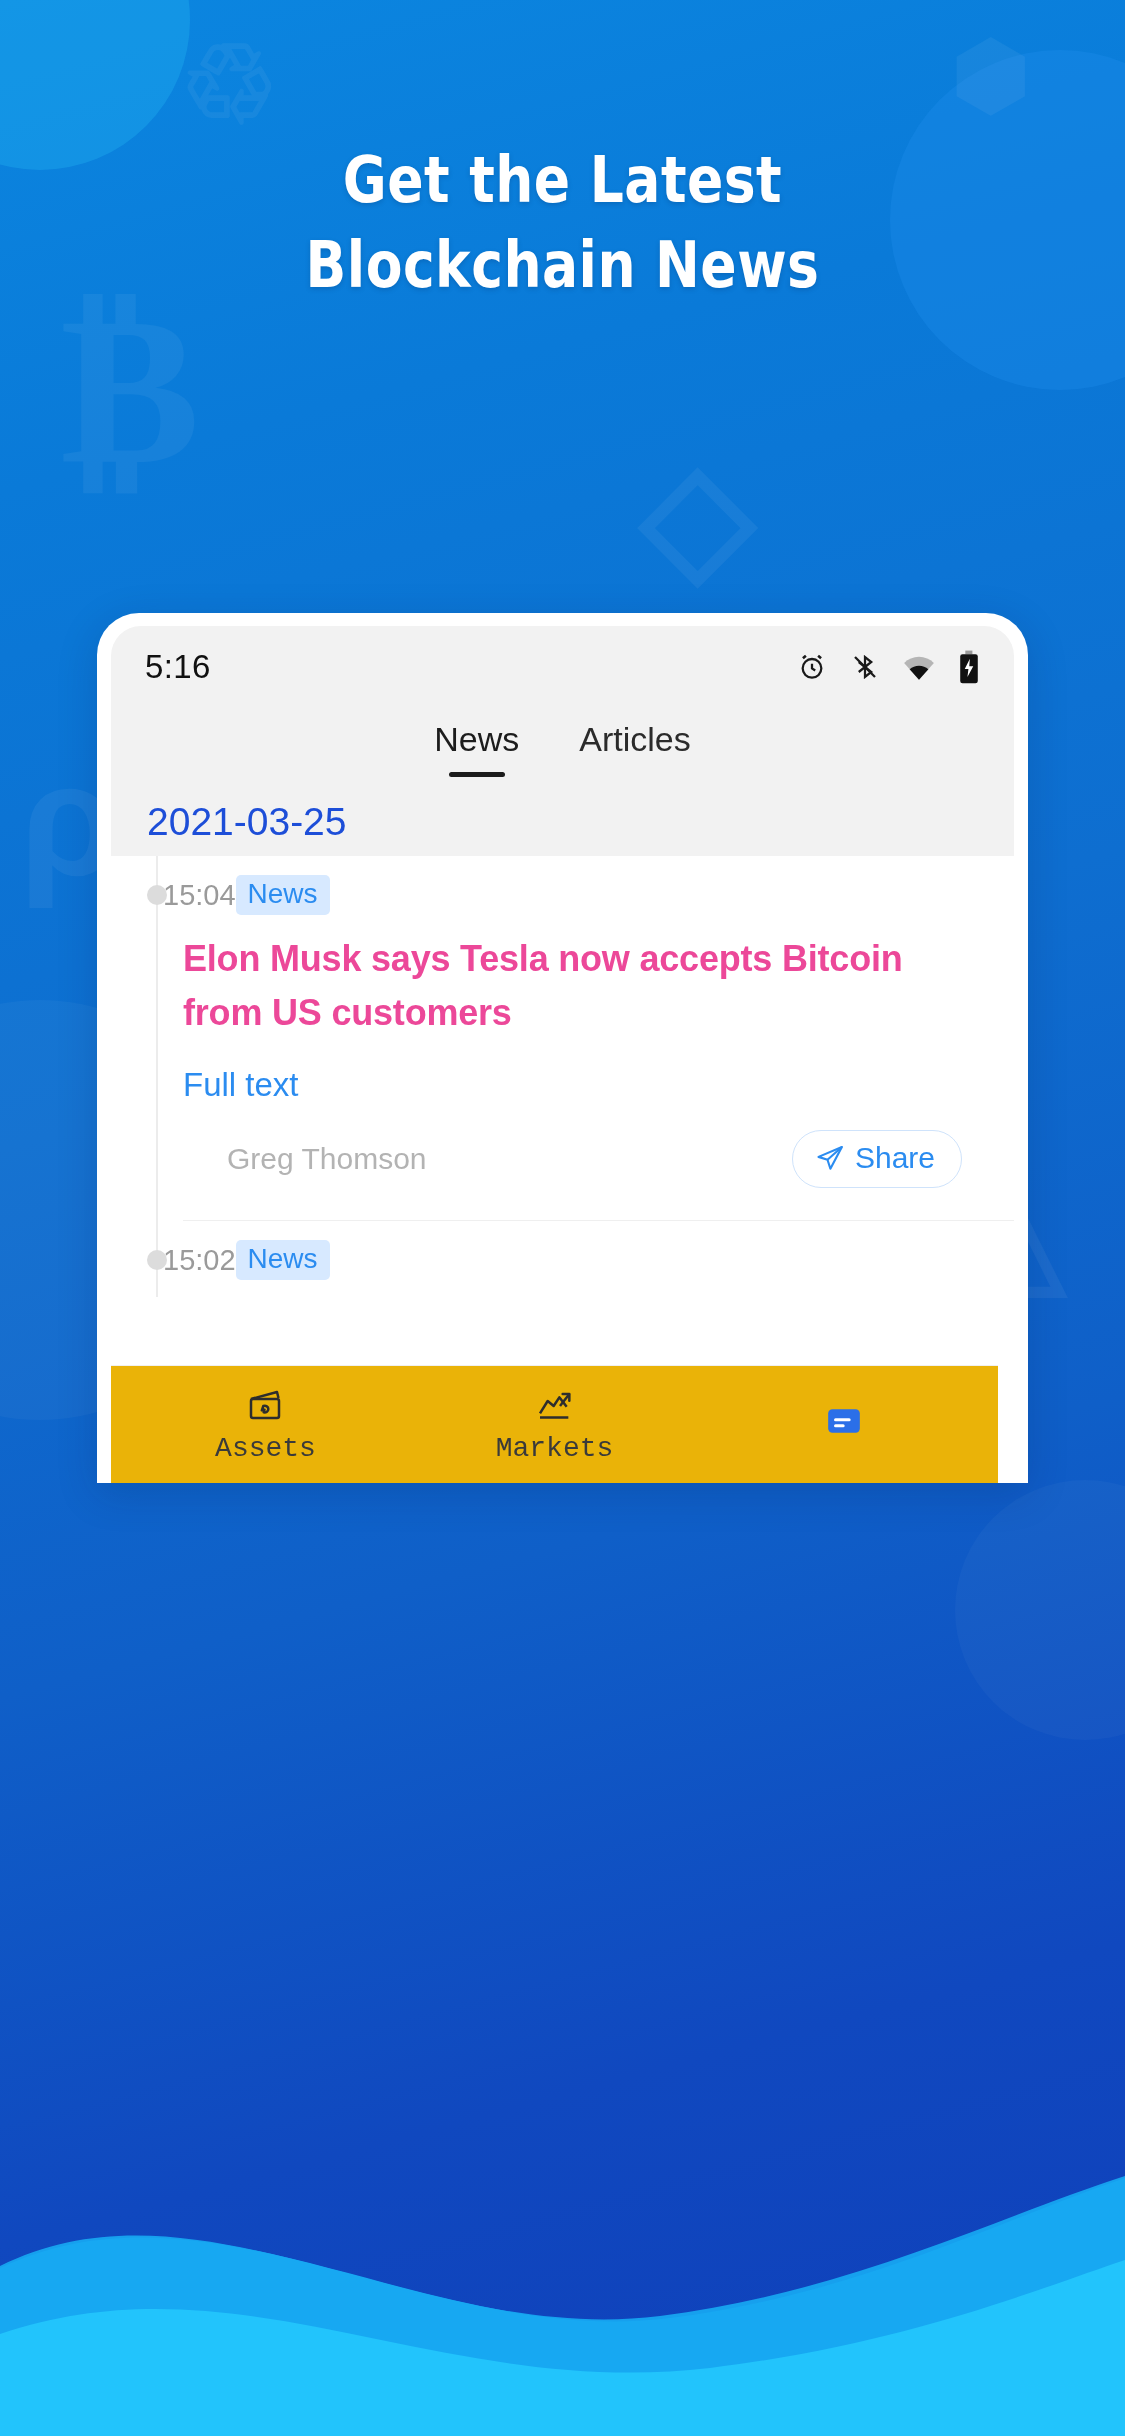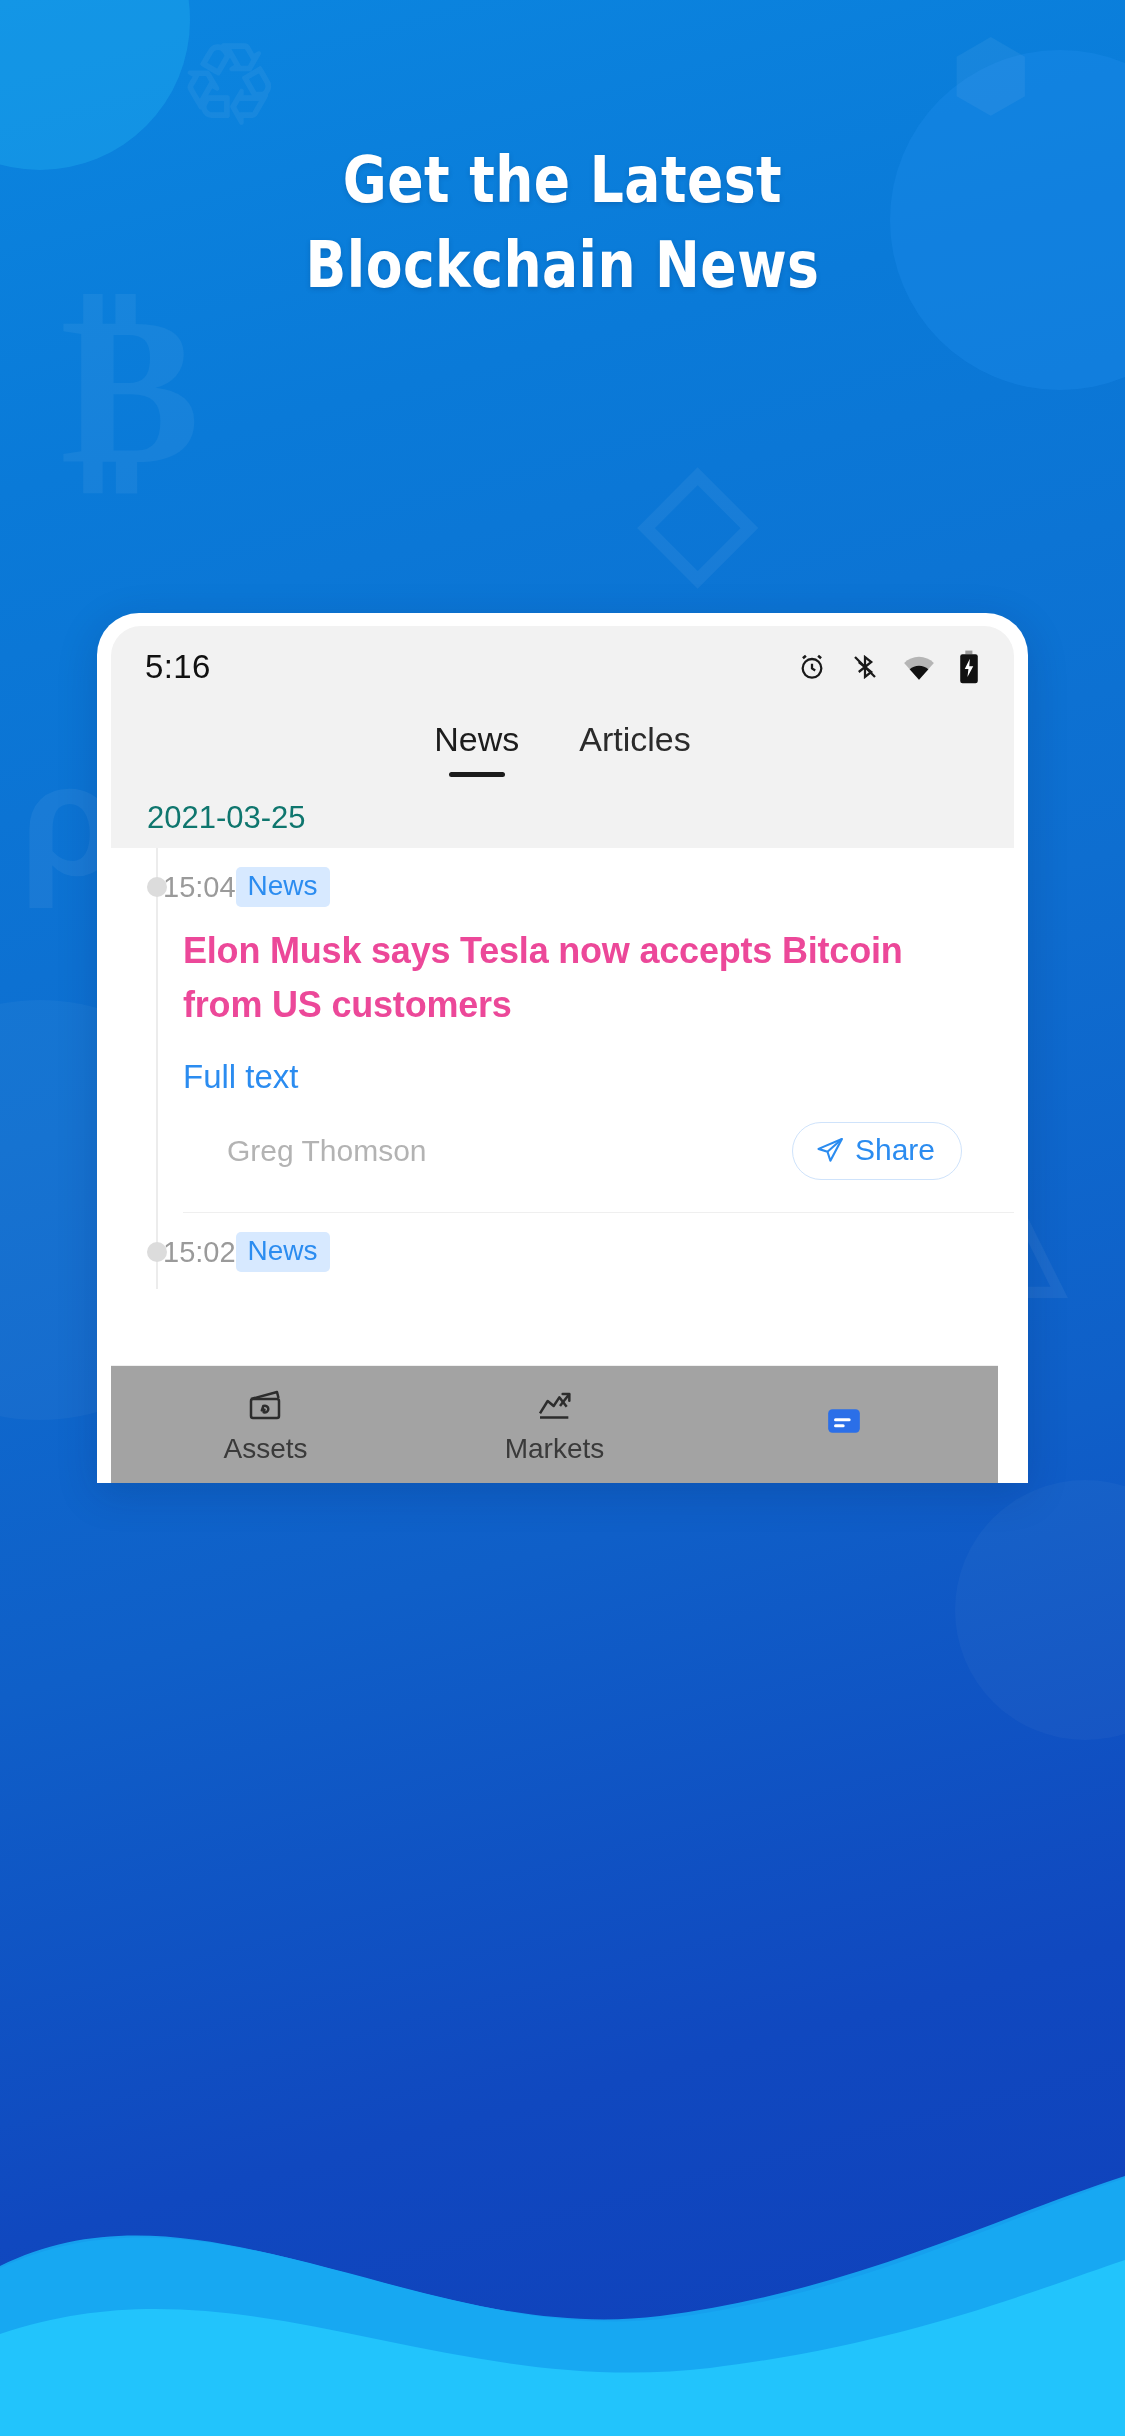--- a/index.html
+++ b/index.html
@@ -76,21 +76,21 @@
   }
   .tab{position:relative;padding:4px 6px 0;text-align:center;}
   .tab-label{font-size:34px;color:#2b2b2b;line-height:46px;}
   .tab.active .tab-label{color:#1c1c1c;}
   .tab-underline{
     width:56px;height:5px;background:#1c1c1c;border-radius:3px;margin:10px auto 0;
   }
 
   
   .date-row{
-    background:#f2f2f2;padding:0 0 12px 36px;font-size:31px;color:#0f766e;
+    background:#f2f2f2;padding:0 0 12px 36px;font-size:39px;color:#1d4ed8;
   }
 
   
   .feed{background:#fff;position:relative;}
   .timeline{
     position:absolute;left:45px;top:0;bottom:0;width:2px;background:#ececec;
   }
   .item{position:relative;padding:16px 0 0 0;}
   .item-head{display:flex;align-items:center;padding-left:42px;height:46px;}
   .dot{
@@ -122,23 +122,23 @@
     display:inline-flex;align-items:center;gap:10px;
     border:1.5px solid #cfe3fb;border-radius:34px;
     padding:10px 26px 12px 22px;color:#2b8cf0;font-size:30px;background:#fff;
   }
   .share-btn svg{display:block;}
   .divider{height:1px;background:#efefef;margin:32px 0 0 72px;}
 
   
   .navbar{
     position:absolute;left:0;right:16px;bottom:0;height:118px;
-    background:#a3a3a3;border-top:1px solid #f0f0f0;
+    background:#eab308;border-top:1px solid #f0f0f0;
     display:flex;align-items:center;
-    padding:0 10px;box-sizing:border-box;
+    padding:0 10px;box-sizing:border-box;font-family:Liberation Mono, monospace;
   }
   .navitem{flex:1;display:flex;flex-direction:column;align-items:center;gap:8px;}
   .navitem .nl{font-size:28px;color:#3a3a3a;}
   .navitem.active .nl{color:#2b6fe8;}
   .navitem svg{display:block;}
 </style>
 </head>
 <body>
 
 <div class="bg">

